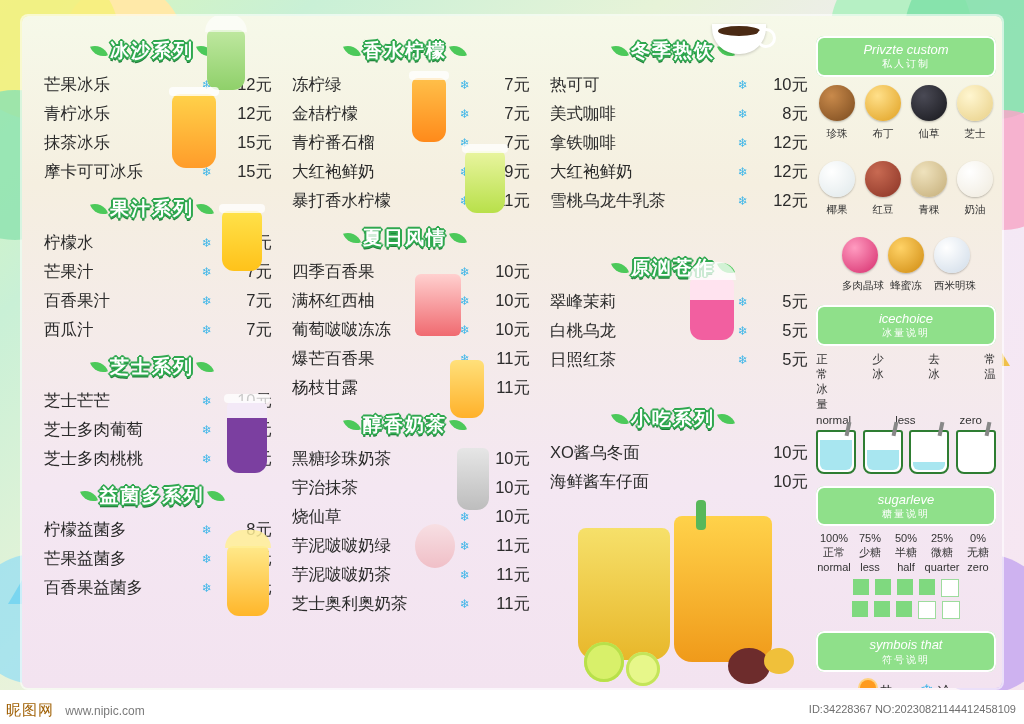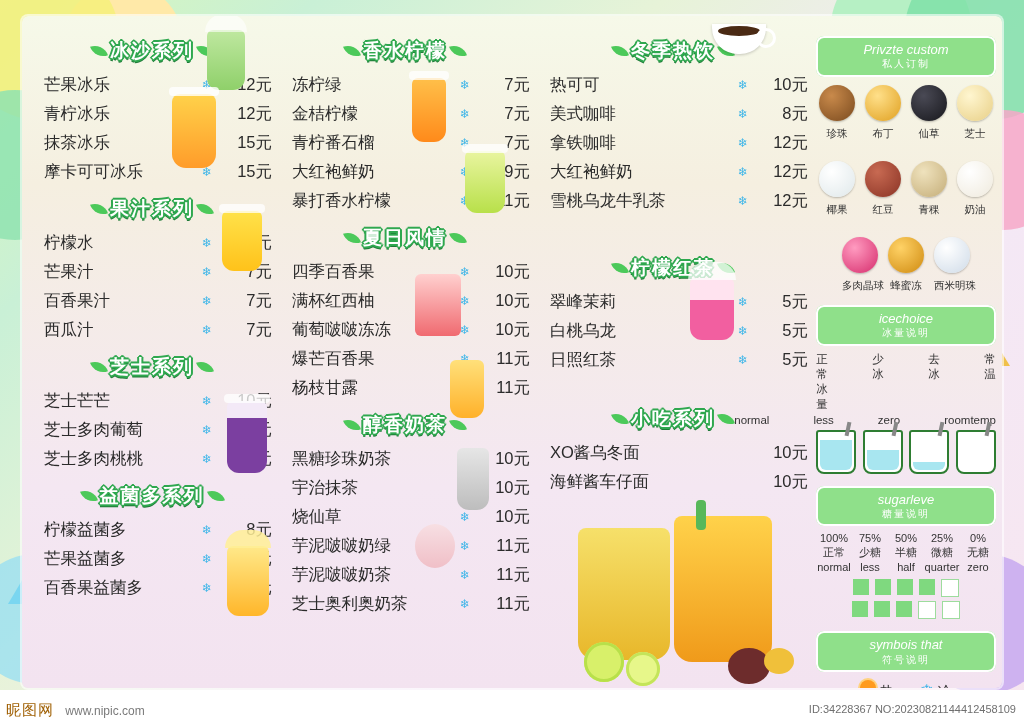--- a/index.html
+++ b/index.html
@@ -79,21 +79,21 @@
   }
   .gbox .en{font-size:13px;font-style:italic;}
   .gbox .cn{font-size:10px;letter-spacing:2px;}
 
   .topping-grid{display:flex;flex-wrap:wrap;gap:20px 10px;justify-content:center;margin-top:8px;}
   .topping{width:36px;text-align:center;}
   .topping .disc{width:36px;height:36px;border-radius:50%;display:block;margin:0 auto 2px;
      box-shadow:0 1px 2px rgba(0,0,0,.25);}
   .topping .lb{font-size:10.5px;color:#333;white-space:nowrap;}
 
-  .ice-row{display:flex;justify-content:flex-end;font-size:11.5px;color:#333;margin-top:6px;gap:44px;}
+  .ice-row{display:flex;justify-content:flex-start;font-size:11.5px;color:#333;margin-top:6px;gap:44px;}
   .ice-row span{flex:1;text-align:center;}
   .cups{display:flex;justify-content:space-between;margin-top:4px;}
   .icecup{width:36px;height:40px;border:2px solid #2e7d32;border-radius:3px 3px 8px 8px;position:relative;background:#ffffff;}
   .icecup i{position:absolute;left:2px;right:2px;bottom:2px;background:#a8e6f0;display:block;border-radius:0 0 6px 6px;}
   .straw{position:absolute;right:4px;top:-10px;width:4px;height:14px;background:#888;transform:rotate(12deg);}
 
   .sugar-row{display:flex;justify-content:space-between;font-size:11px;color:#333;margin-top:6px;}
   .sugar-row span{flex:1;text-align:center;}
   .sugar-sq{display:flex;gap:6px;margin-top:6px;justify-content:center;}
   .sq{width:16px;height:16px;background:#7fd97f;}
@@ -476,21 +476,21 @@
               <span class="dots"></span>
               <span class="snow">❄</span>
               <span class="price">12元</span>
             </li>
         </ul>
       </div>
 
       <div style="margin-top:40px;">
         <div class="sec-title">
             <span class="leaf"></span>
-            <span>柠檬红茶</span>
+            <span>原汹苍作</span>
             <span class="leaf r"></span>
           </div>
         <ul class="rows">
           <li class="row">
               <span class="nm">翠峰茉莉</span>
               <span class="dots"></span>
               <span class="snow">❄</span>
               <span class="price">5元</span>
             </li>
           <li class="row">

